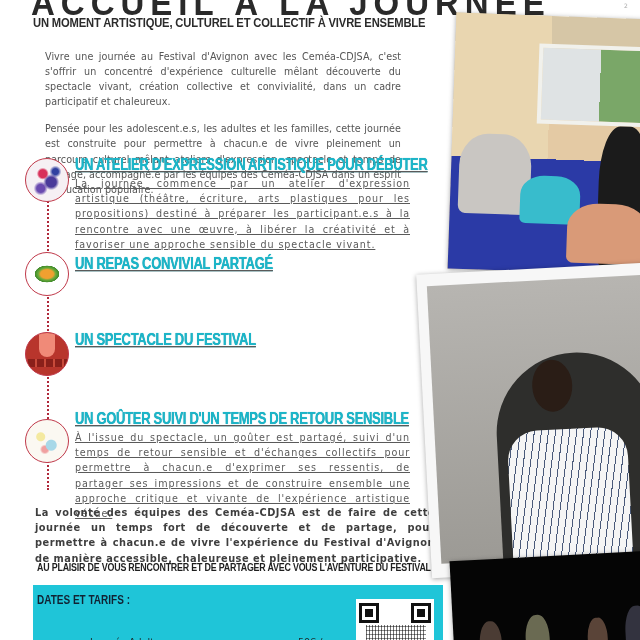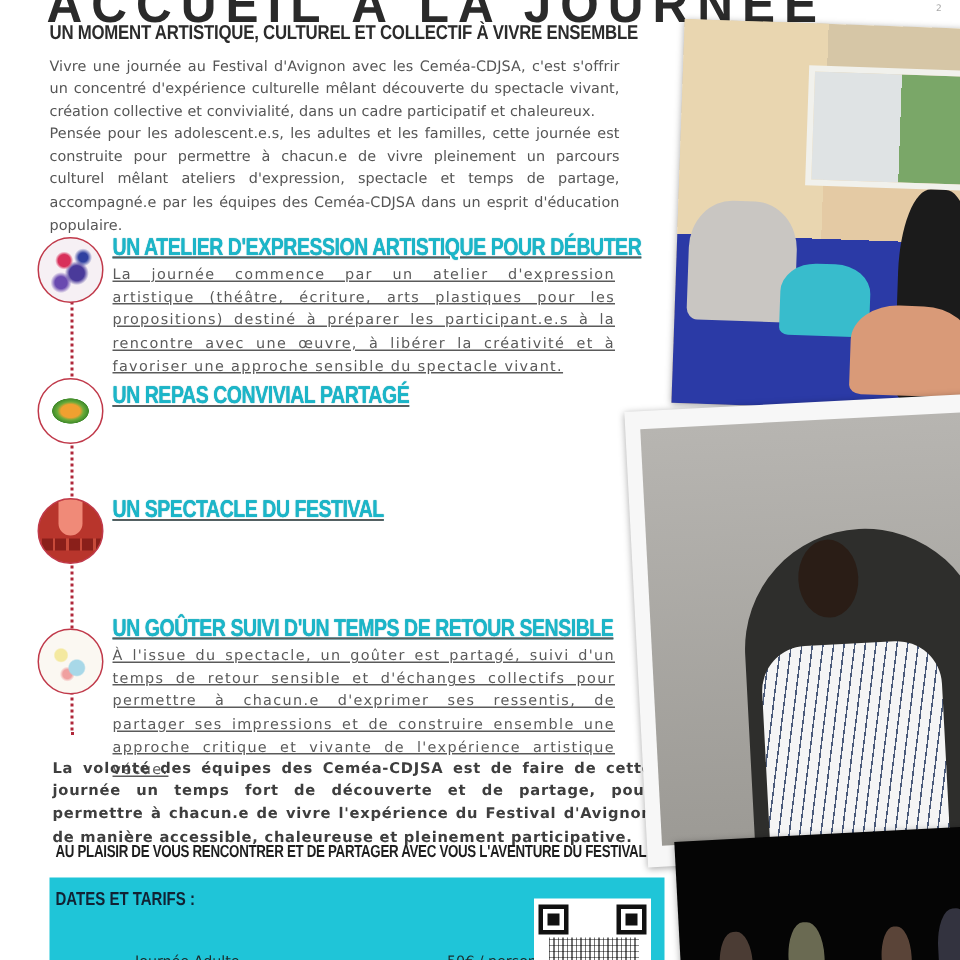--- a/index.html
+++ b/index.html
@@ -22,21 +22,21 @@
     position: absolute; left: 33px; top: 15px;
     font-family: "Liberation Sans", sans-serif; font-weight: 700;
     font-size: 11.2px; color: #2b2b2b; white-space: nowrap;
     letter-spacing: -0.15px; transform: scaleY(1.2); transform-origin: left top;
   }
   .intro {
     position: absolute; left: 33px; top: 37px; width: 380px;
     font-size: 9.6px; line-height: 15.1px; color: #555;
     text-align: justify; text-align-last: left; letter-spacing: 0.05px;
   }
-  .intro p { margin: 0; }
+  .intro p { margin: 12px; }
 
   
   .dotline {
     position: absolute; left: 47px; top: 190px; width: 0; height: 300px;
     border-left: 2px dotted #b0283a;
   }
   .circle {
     position: absolute; width: 44px; height: 44px; border-radius: 50%;
     border: 1.5px solid #c0394a; background: #fff; overflow: hidden;
     left: 25px; box-sizing: border-box;

